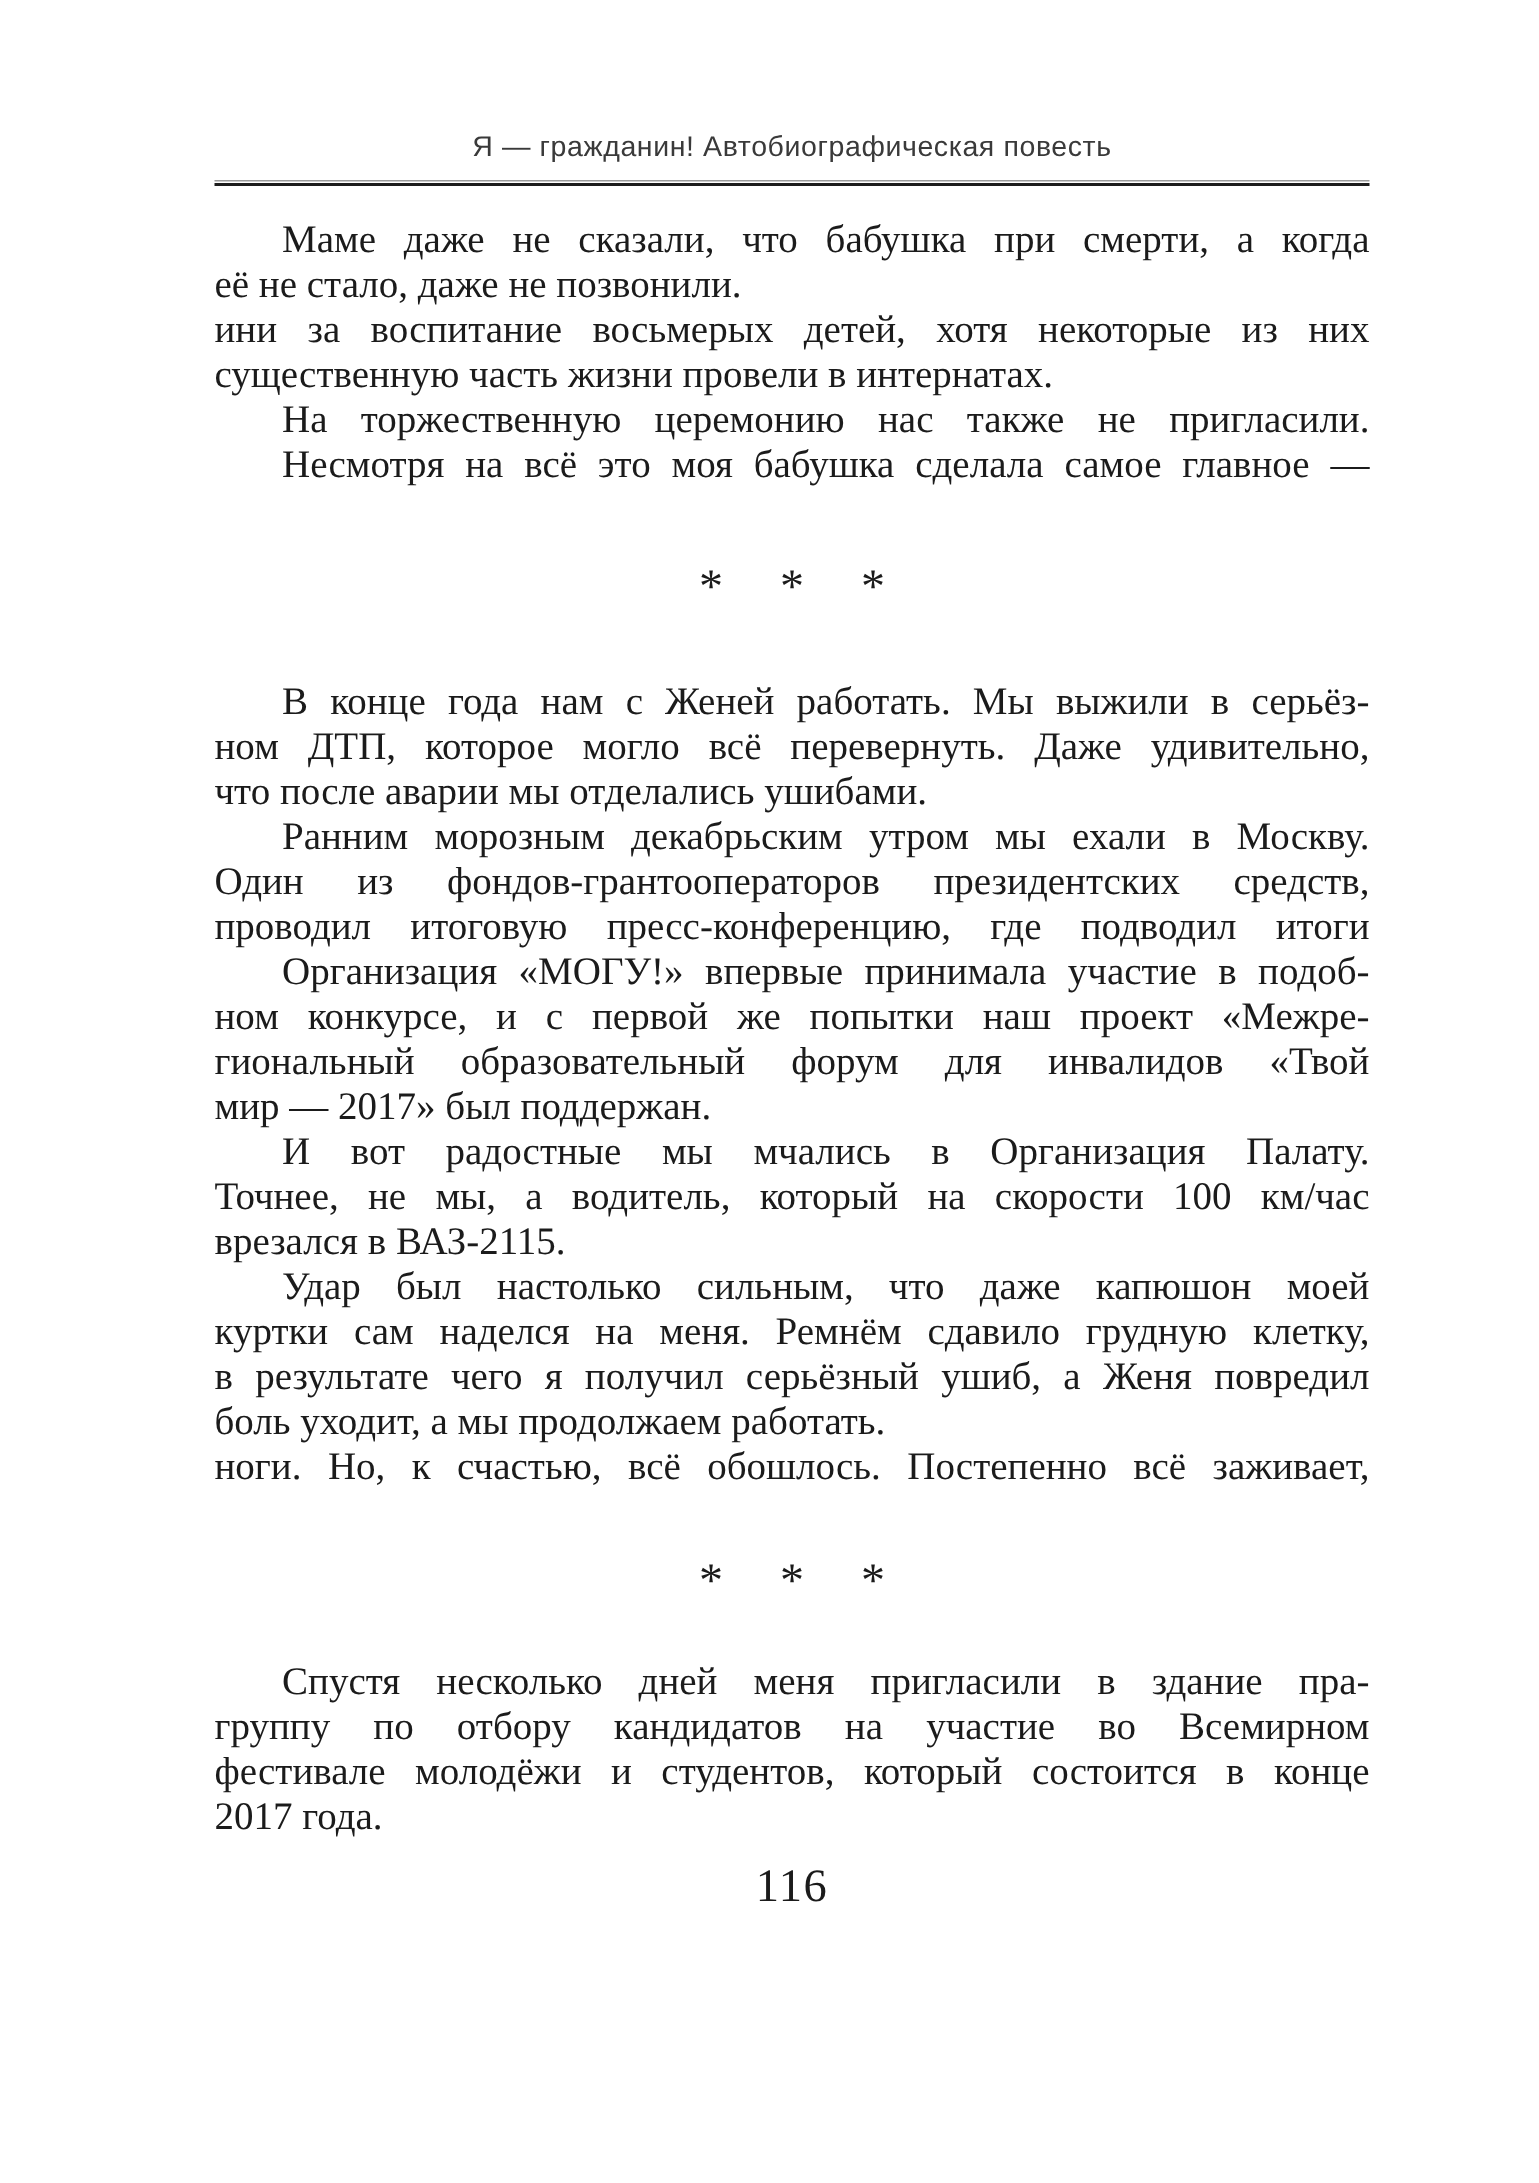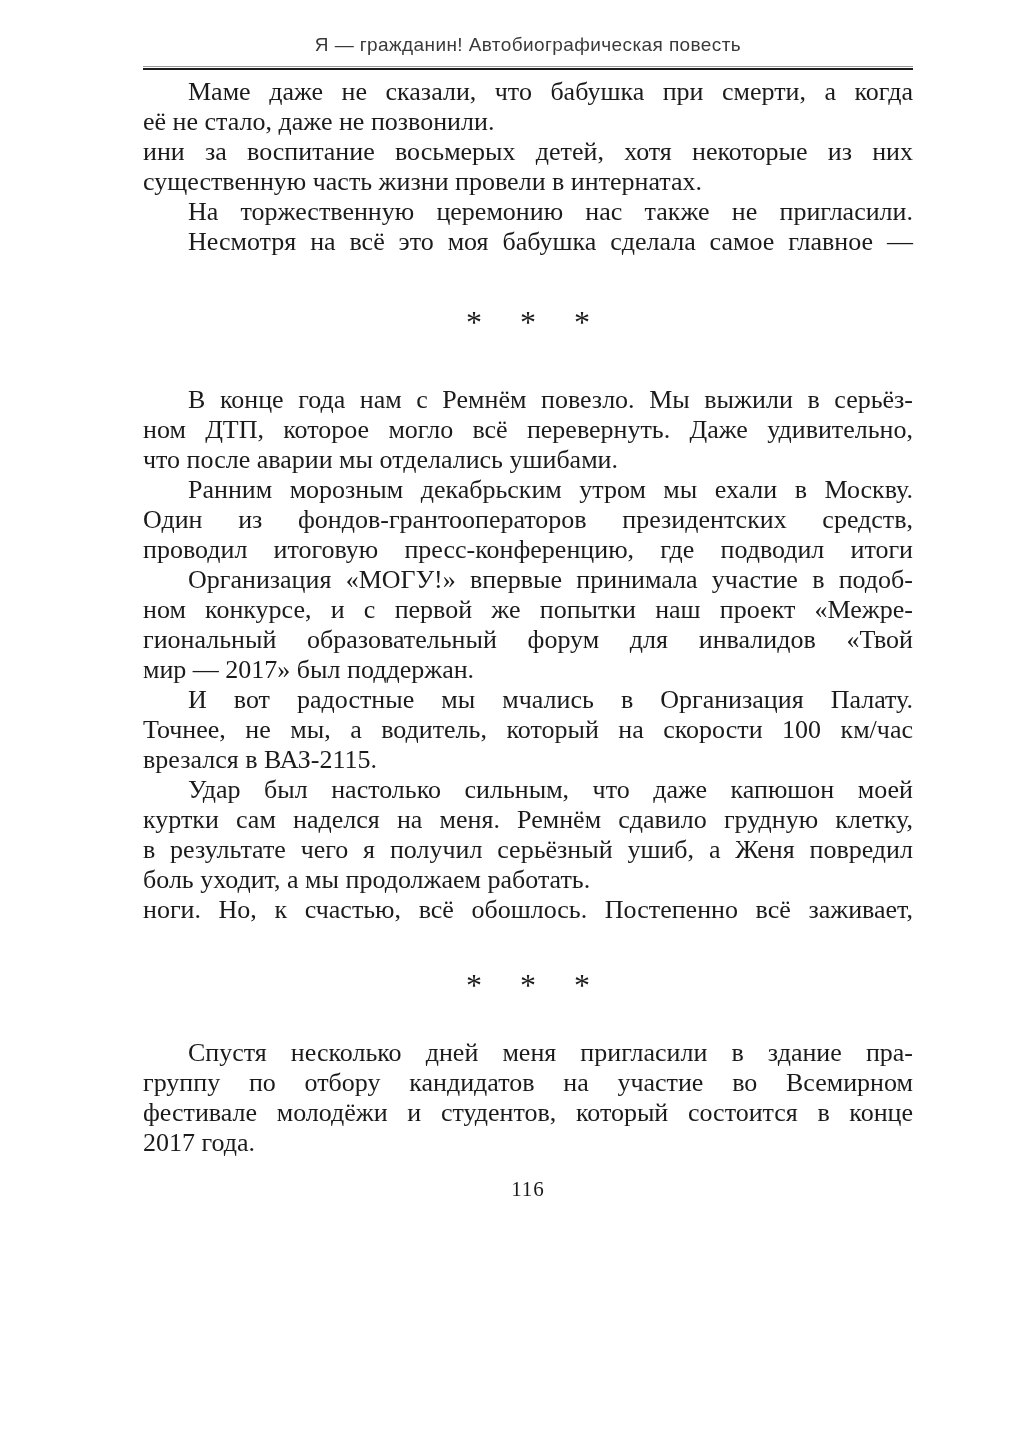--- a/index.html
+++ b/index.html
@@ -19,38 +19,38 @@
     height:1455px;
     margin:0 auto;
     background:var(--bg-color);
     overflow:hidden;
   }
   .content-col{
     margin-left:143px;
     width:770px;
   }
   .running-header{
-    padding-top:34px;
+    padding-top:88px;
   }
   .header-title{
     text-align:center;
     font-family:"Liberation Sans", sans-serif;
     font-size:19px;
     line-height:22px;
     letter-spacing:0.4px;
     color:var(--header-color);
   }
   .header-rule{
     margin-top:10px;
     height:1px;
     border-top:1px solid #9a9a9a;
     border-bottom:2px solid var(--rule-color);
   }
   .page-body{
-    margin-top:7px;
+    margin-top:21px;
     color:var(--text-color);
     font-size:26px;
     line-height:30px;
   }
   .paragraph{margin:0;}
   .line{
     text-align:left;
     white-space:normal;
   }
   .line.just{
@@ -68,21 +68,21 @@
     word-spacing:30px;
     margin:50px 0 48px 0;
     color:var(--text-color);
   }
   .separator.second{
     margin:45px 0 38px 0;
   }
   .page-number{
     margin-top:16px;
     text-align:center;
-    font-size:21px;
+    font-size:31px;
     line-height:30px;
     letter-spacing:1px;
     color:var(--text-color);
   }
 </style>
 </head>
 <body>
 
 <div class="page">
   <div class="running-header content-col">
@@ -100,21 +100,21 @@
         <div class="line">существенную часть жизни провели в интернатах.</div>
       </div>
       <div class="paragraph">
         <div class="line first just">На торжественную церемонию нас также не пригласили.</div>
       </div>
       <div class="paragraph">
         <div class="line first just">Несмотря на всё это моя бабушка сделала самое главное —</div>
       </div>
       <div class="separator">* * *</div>
       <div class="paragraph">
-        <div class="line first just">В конце года нам с Ремнём повезло. Мы выжили в серьёз-</div>
+        <div class="line first just">В конце года нам с Женей работать. Мы выжили в серьёз-</div>
         <div class="line just">ном ДТП, которое могло всё перевернуть. Даже удивительно,</div>
         <div class="line">что после аварии мы отделались ушибами.</div>
       </div>
       <div class="paragraph">
         <div class="line first just">Ранним морозным декабрьским утром мы ехали в Москву.</div>
         <div class="line just">Один из фондов-грантооператоров президентских средств,</div>
         <div class="line just">проводил итоговую пресс-конференцию, где подводил итоги</div>
       </div>
       <div class="paragraph">
         <div class="line first just">Организация «МОГУ!» впервые принимала участие в подоб-</div>

